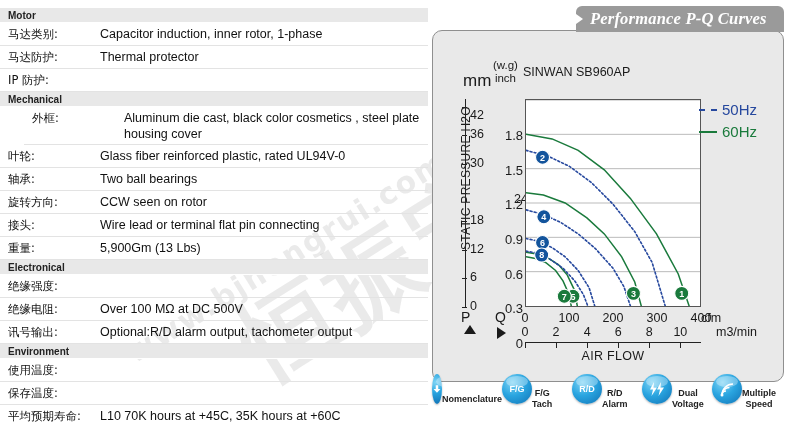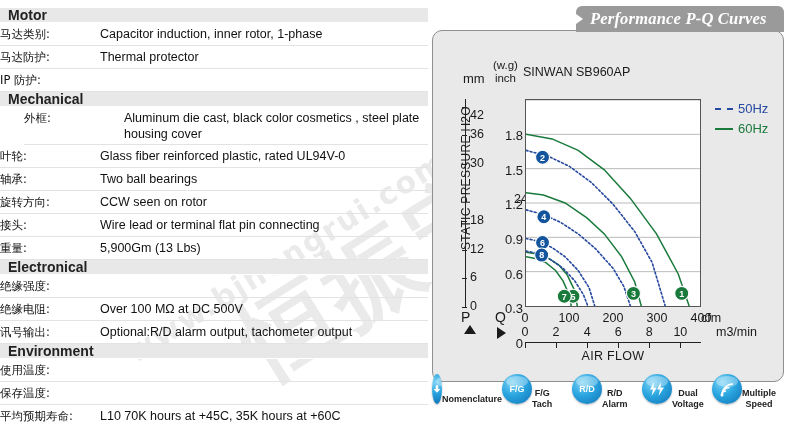--- a/index.html
+++ b/index.html
@@ -31,39 +31,40 @@
   #wm2 { left:120px; top:340px; font-size:30px; letter-spacing:2px;
          color:rgba(125,125,125,0.22); }
 
   
   #spec-table {
     position:absolute; left:0; top:8px; width:428px;
     z-index:10;
   }
   .sec-header {
     background:#e8e8e8;
-    font-size:14px;
+    font-size:10px;
     font-weight:bold;
     color:#222;
     padding:2px 0 2px 8px;
     height:15px;
     line-height:11px;
     border-bottom:1px solid #ffffff;
   }
   .spec-row {
     display:flex;
     align-items:flex-start;
     border-bottom:1px solid #e3e3e3;
     min-height:23px;
     padding-top:3px;
     padding-bottom:2px;
   }
   .spec-label {
     width:100px;
     flex:0 0 100px;
+    padding-left:8px;
     font-size:11.5px;
     color:#111;
     font-family:"DejaVu Sans", sans-serif;
     line-height:16px;
   }
   .spec-value {
     flex:1;
     font-size:12.5px;
     color:#111;
     line-height:16px;
@@ -111,21 +112,21 @@
     position:absolute;
     left:90px; top:34px;
     font-size:12.5px;
     color:#1a1a1a;
     font-family:"Liberation Sans", sans-serif;
   }
 
   
   #unit-mm {
     position:absolute; left:30px; top:40px;
-    font-size:13px; color:#1a1a1a;
+    font-size:17px; color:#1a1a1a;
   }
   #unit-wg {
     position:absolute; left:60px; top:28px;
     font-size:11.5px; color:#1a1a1a; text-align:center;
     line-height:12.5px;
   }
 
   
   #y-axis-title {
     position:absolute;
@@ -250,22 +251,22 @@
     position:absolute; left:64px; top:296px;
     width:0;height:0;
     border-left:9px solid #1a1a1a;
     border-top:6px solid transparent;
     border-bottom:6px solid transparent;
   }
 
   
   #legend {
     position:absolute;
-    left:282px; top:70px;
-    font-size:13px;
+    left:266px; top:70px;
+    font-size:15px;
   }
   #legend .row {
     display:flex; align-items:center;
     margin-bottom:5px;
   }
   #legend .swatch { width:18px; height:2px; margin-right:5px; }
   #legend .sw50 {
     border-top:2px dashed #26489e;
   }
   #legend .sw60 { background:#1a7a3c; height:2px; }

